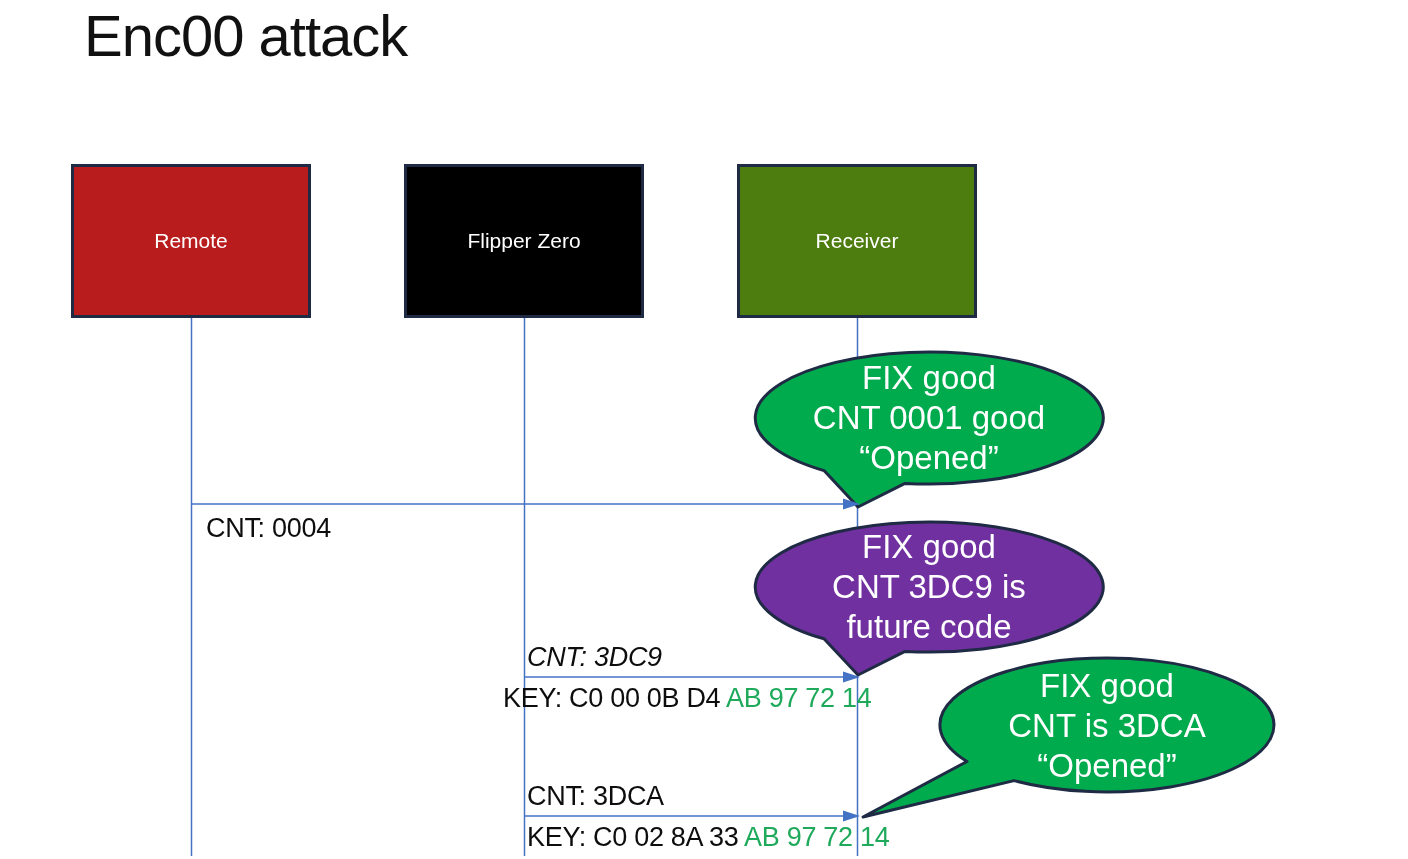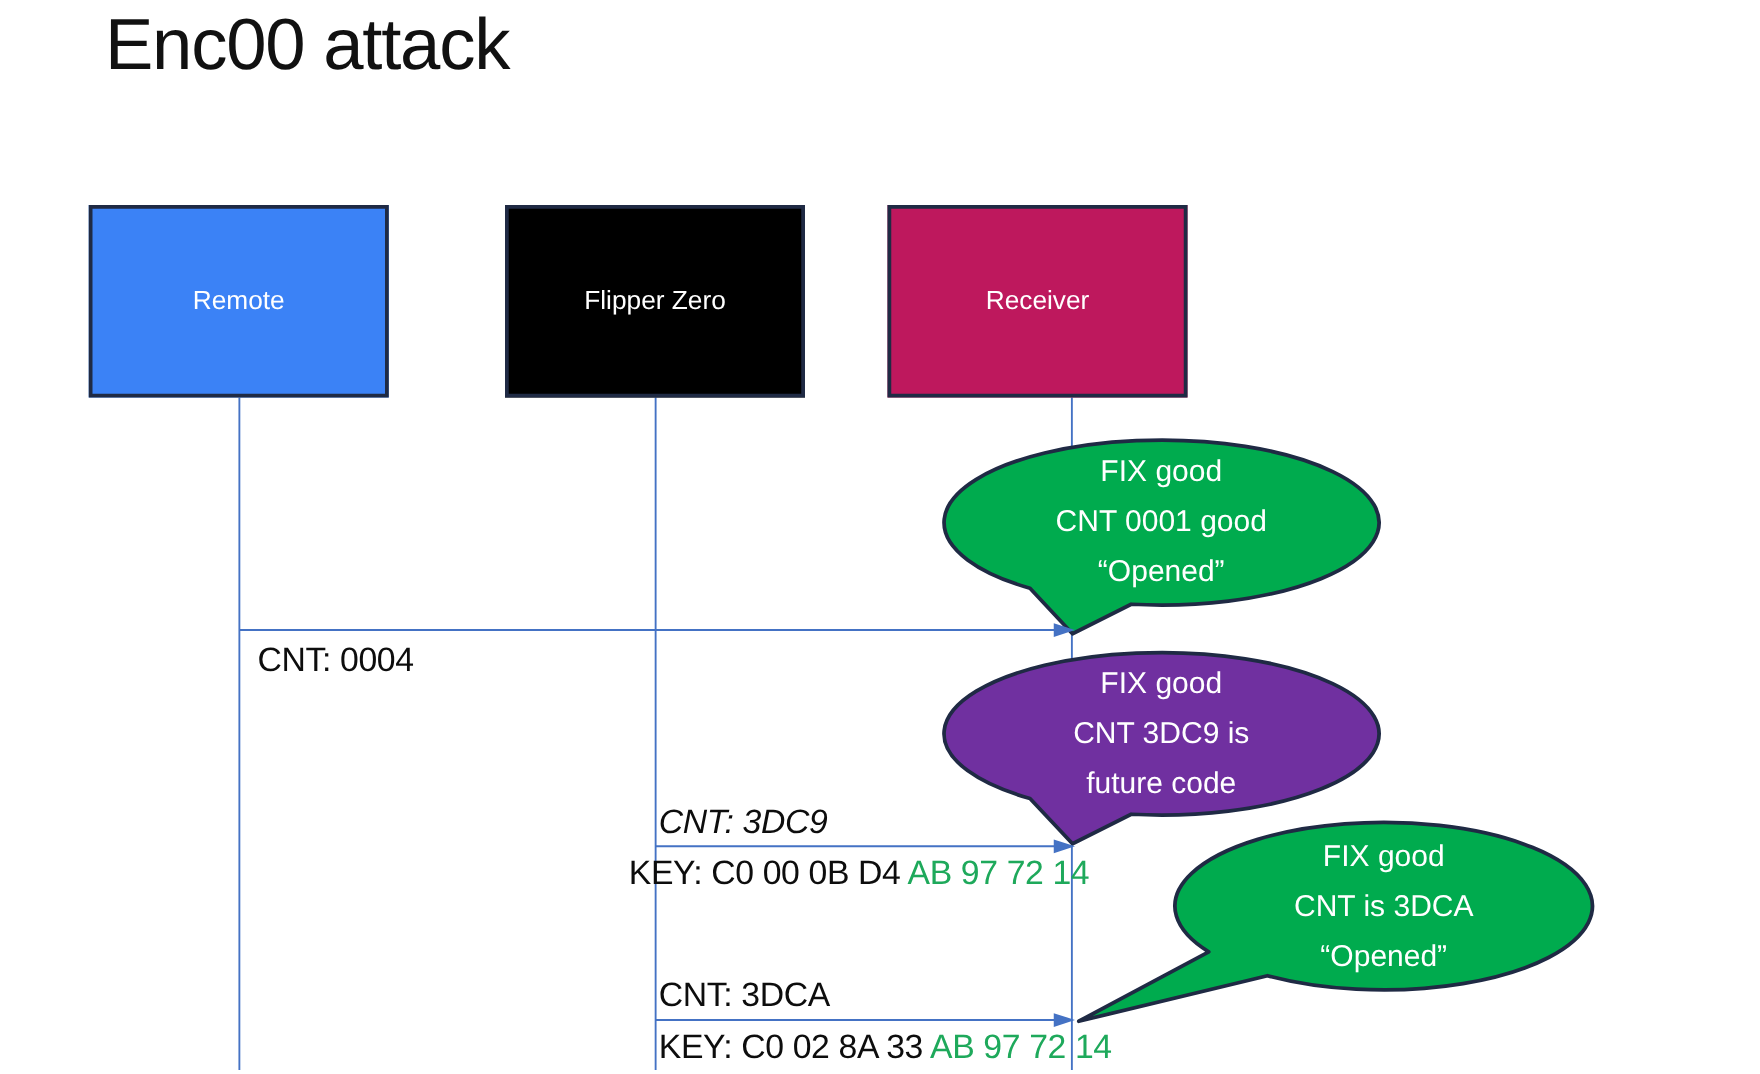--- a/index.html
+++ b/index.html
@@ -40,42 +40,42 @@
     border: 3px solid #1F2A44;
     display: flex;
     align-items: center;
     justify-content: center;
   }
   .actor-box .actor-label {
     color: #ffffff;
     font-size: 21px;
     white-space: nowrap;
   }
-  .box-remote   { left: 59px;  background: #3b82f6; }
+  .box-remote   { left: 59px;  background: #b91c1c; }
   .box-flipper  { left: 392px; background: #000000; }
-  .box-receiver { left: 698px; background: #be185d; }
+  .box-receiver { left: 725px; background: #4d7c0f; }
 
   .msg {
     position: absolute;
     font-size: 27px;
     line-height: 1.25;
     color: #0d0d0d;
     letter-spacing: -0.3px;
     white-space: nowrap;
   }
   .key-red   { color: #FF0000; }
   .key-green-bold { color: #00A64F; font-weight: bold; }
   .key-green { color: #1EA95B; }
 
   .callout-text {
     position: absolute;
     width: 344px;
     text-align: center;
     color: #ffffff;
-    font-size: 24px;
+    font-size: 33px;
     line-height: 40px;
     white-space: nowrap;
   }
   .callout-1 { left: 745px; top: 358px; }
   .callout-2 { left: 745px; top: 527px; }
   .callout-3 { left: 923px; top: 666px; }
 </style>
 </head>
 <body>
 

